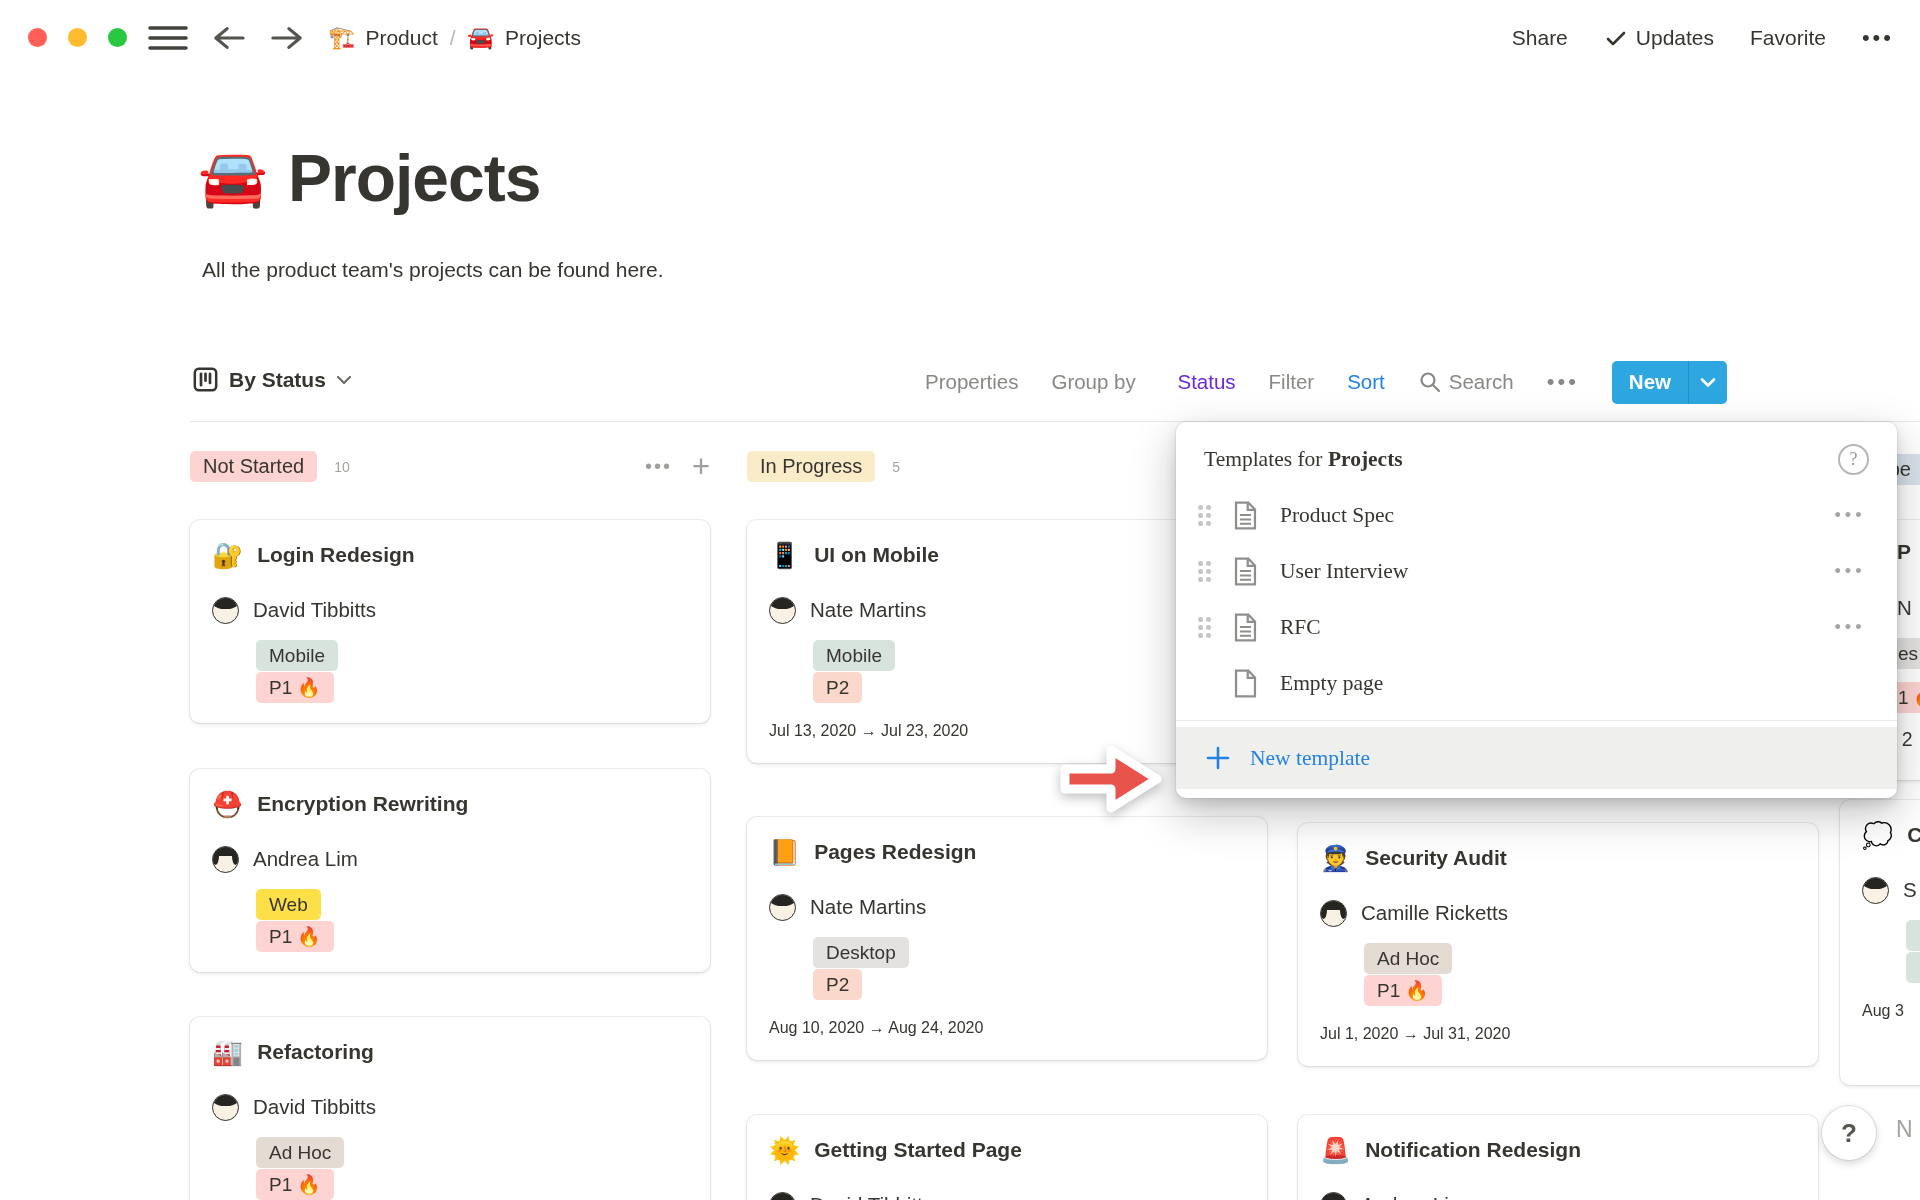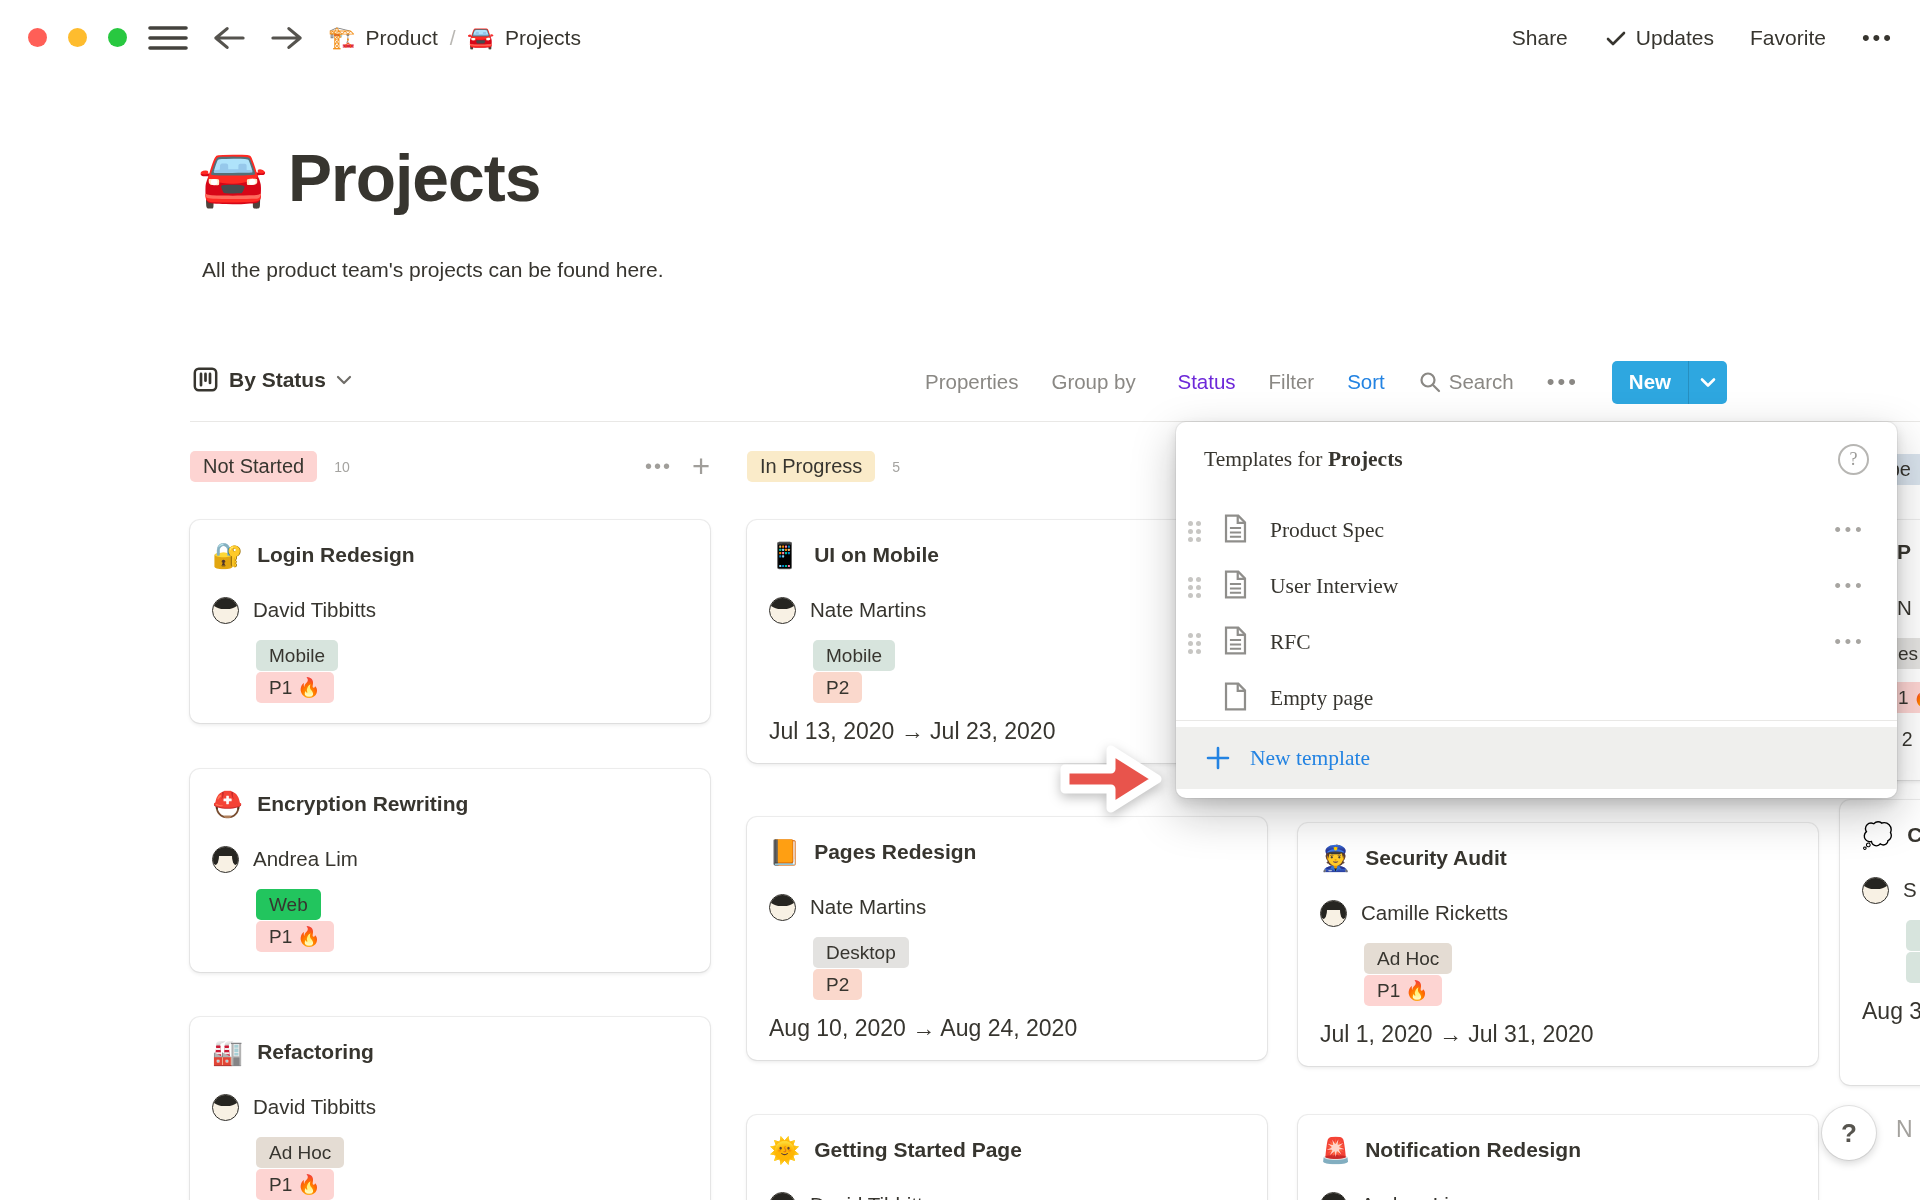--- a/index.html
+++ b/index.html
@@ -33,52 +33,52 @@
   .tb-search { display:flex; align-items:center; gap:7px; }
   .newbtn { display:flex; align-items:stretch; height:43px; border-radius:5px; overflow:hidden; }
   .newbtn .main { background:#2EA7E0; color:#fff; font-weight:600; font-size:20.5px; display:flex; align-items:center; padding:0 17px; }
   .newbtn .chev { background:#2EA7E0; border-left:1px solid rgba(0,0,0,0.14); width:39px; display:flex; align-items:center; justify-content:center; }
 
   
   .col-header { position:absolute; width:520px; display:flex; align-items:center; gap:17px; }
   .chip { display:inline-block; padding:4px 13px; border-radius:5px; font-size:19px; line-height:23px; white-space:nowrap; }
   .badge { font-size:20px; }
   .chip-red{ background:#FDD4D2; } .chip-yellow{ background:#FAEBC9; } .chip-green{ background:#D7E4DD; }
-  .chip-blue{ background:#22c55e; } .chip-brown{ background:#E4DCD3; } .chip-gray{ background:#E3E2E0; }
+  .chip-blue{ background:#fde047; } .chip-brown{ background:#E4DCD3; } .chip-gray{ background:#E3E2E0; }
   .chip-salmon{ background:#FAD8CC; } .chip-bluegray{ background:#D8E2EC; }
   .count { font-size:14px; color:#A4A3A0; }
   .hicons { margin-left:auto; display:flex; align-items:center; gap:20px; color:#A09E9A; }
   .hmore { font-size:20px; letter-spacing:2px; }
   .hplus { font-size:31px; font-weight:300; line-height:26px; }
 
   .card { position:absolute; width:520px; background:#fff; border-radius:10px; padding:20px 22px;
     box-shadow:0 0 0 1px rgba(15,15,15,0.07), 0 2px 4px rgba(15,15,15,0.09); }
   .card-title { display:flex; align-items:center; gap:14px; font-size:21px; font-weight:600; line-height:30px; }
   .card-title .emo { font-size:25px; line-height:1; }
   .card-person { display:flex; align-items:center; gap:14px; font-size:20.5px; margin-top:26px; line-height:28px; }
   .chip-row { margin-top:16px; line-height:1;padding-left:44px; }
   .chip-row + .chip-row { margin-top:1px; }
-  .card-date { margin-top:16px; font-size:23px; line-height:24px; }
+  .card-date { margin-top:16px; font-size:16px; line-height:24px; }
 
   .avatar { width:27px; height:27px; border-radius:50%; border:1.6px solid #2F2E2B; background:#F8F1E4; position:relative; overflow:hidden; flex:none; }
   .avatar::before { content:""; position:absolute; left:-3px; right:-3px; top:-3px; height:14px; background:#262521;
     border-radius:0 0 45% 45% / 0 0 75% 75%; }
   .av-f::before { height:12px; border-radius:0; }
   .av-f::after { content:""; position:absolute; top:0; bottom:7px; left:-1px; width:7px; background:#262521;
     border-radius:0 0 50% 50%; box-shadow:20px 0 0 #262521; }
 
   
   .popup { position:absolute; left:1176px; top:422px; width:721px; background:#fff; border-radius:10px; z-index:40;
     padding:22px 0 9px 0;
     box-shadow:rgba(15,15,15,0.05) 0 0 0 1px, rgba(15,15,15,0.12) 0 5px 12px, rgba(15,15,15,0.25) 0 16px 44px;font-family:Liberation Serif, serif; }
   .popup-header { display:flex; align-items:center; padding:0 28px 12px 28px; font-size:21.5px; }
   .popup-header b { font-weight:700; }
   .help-ring { margin-left:auto; width:31px; height:31px; border-radius:50%; border:2px solid #B7B6B3; color:#9B9A97;
     font-size:18px; display:flex; align-items:center; justify-content:center; }
-  .tmpl-row { display:flex; align-items:flex-end; height:56px; padding:0 32px 0 11px; font-size:21.5px; cursor:default; }
+  .tmpl-row { display:flex; align-items:center; height:56px; padding:0 32px 0 21px; font-size:21.5px; cursor:default; }
   .tmpl-row .handle { width:15px; margin-right:21px; display:flex; }
   .tmpl-row .docicon { margin-right:22px; display:flex; }
   .row-dots { margin-left:auto; color:#A7A5A1; font-size:21px; letter-spacing:3px; }
   .popup-divider { height:1px; background:#E9E8E6; margin-top:9px; }
   .popup-footer { margin-top:6px; height:62px; background:#EFEFED; display:flex; align-items:center; padding:0 29px;
     font-size:21.5px; color:#2383E2; }
   .popup-footer .plus { margin-right:19px; display:flex; }
 
   
   .anno-arrow { position:absolute; left:1058px; top:741px; z-index:50; filter:drop-shadow(0 4px 6px rgba(0,0,0,0.25)); }

